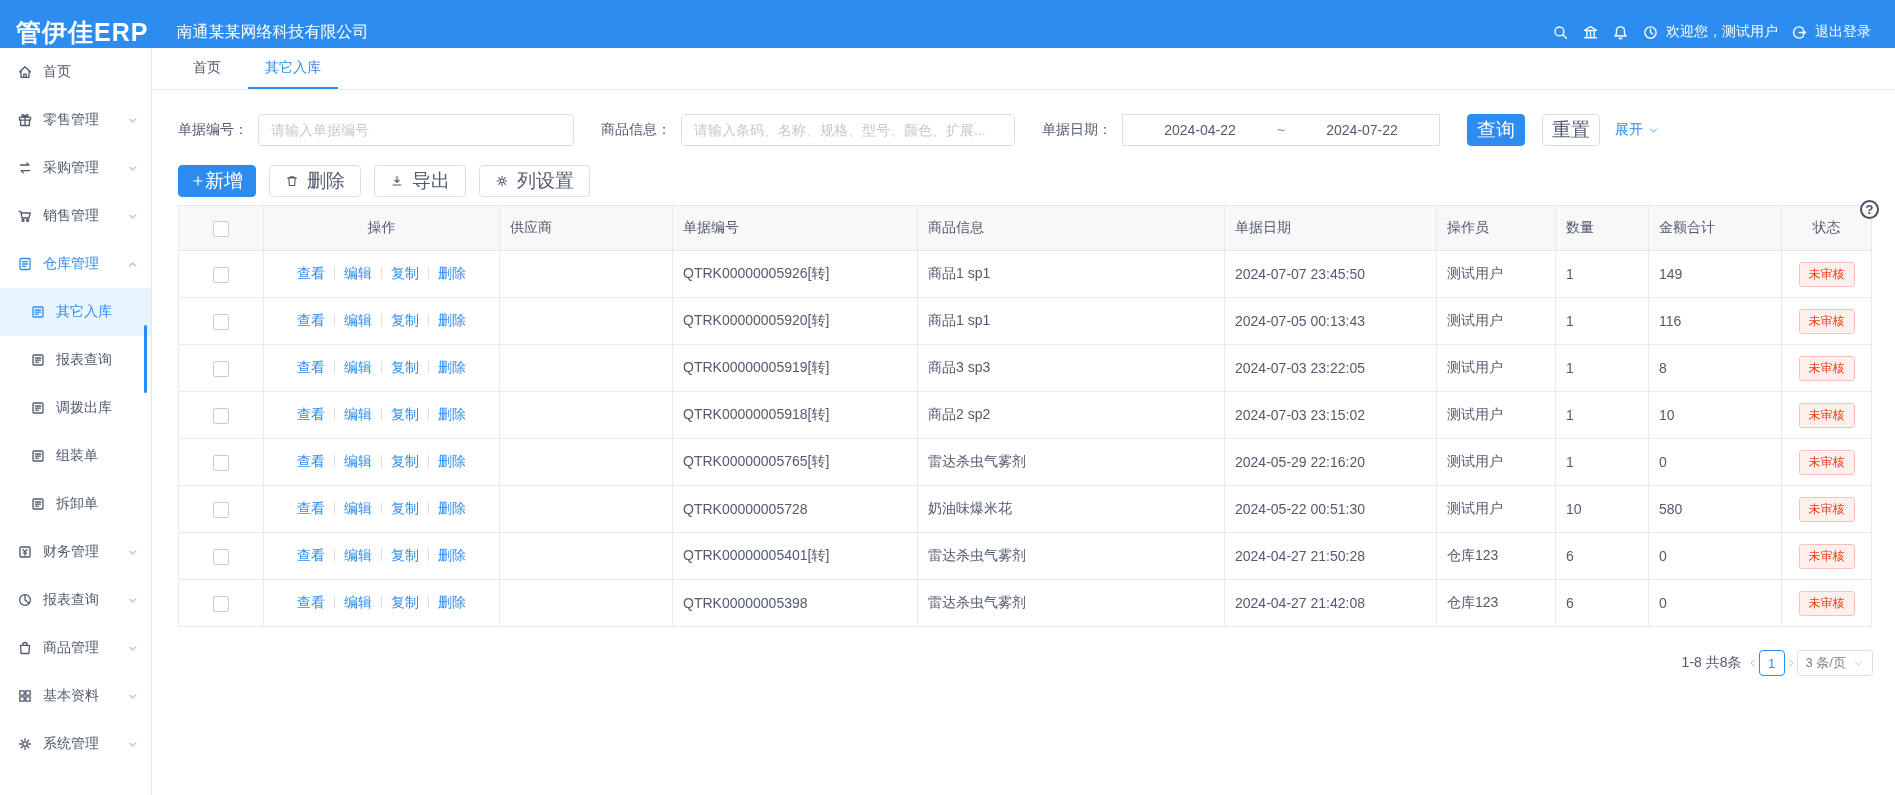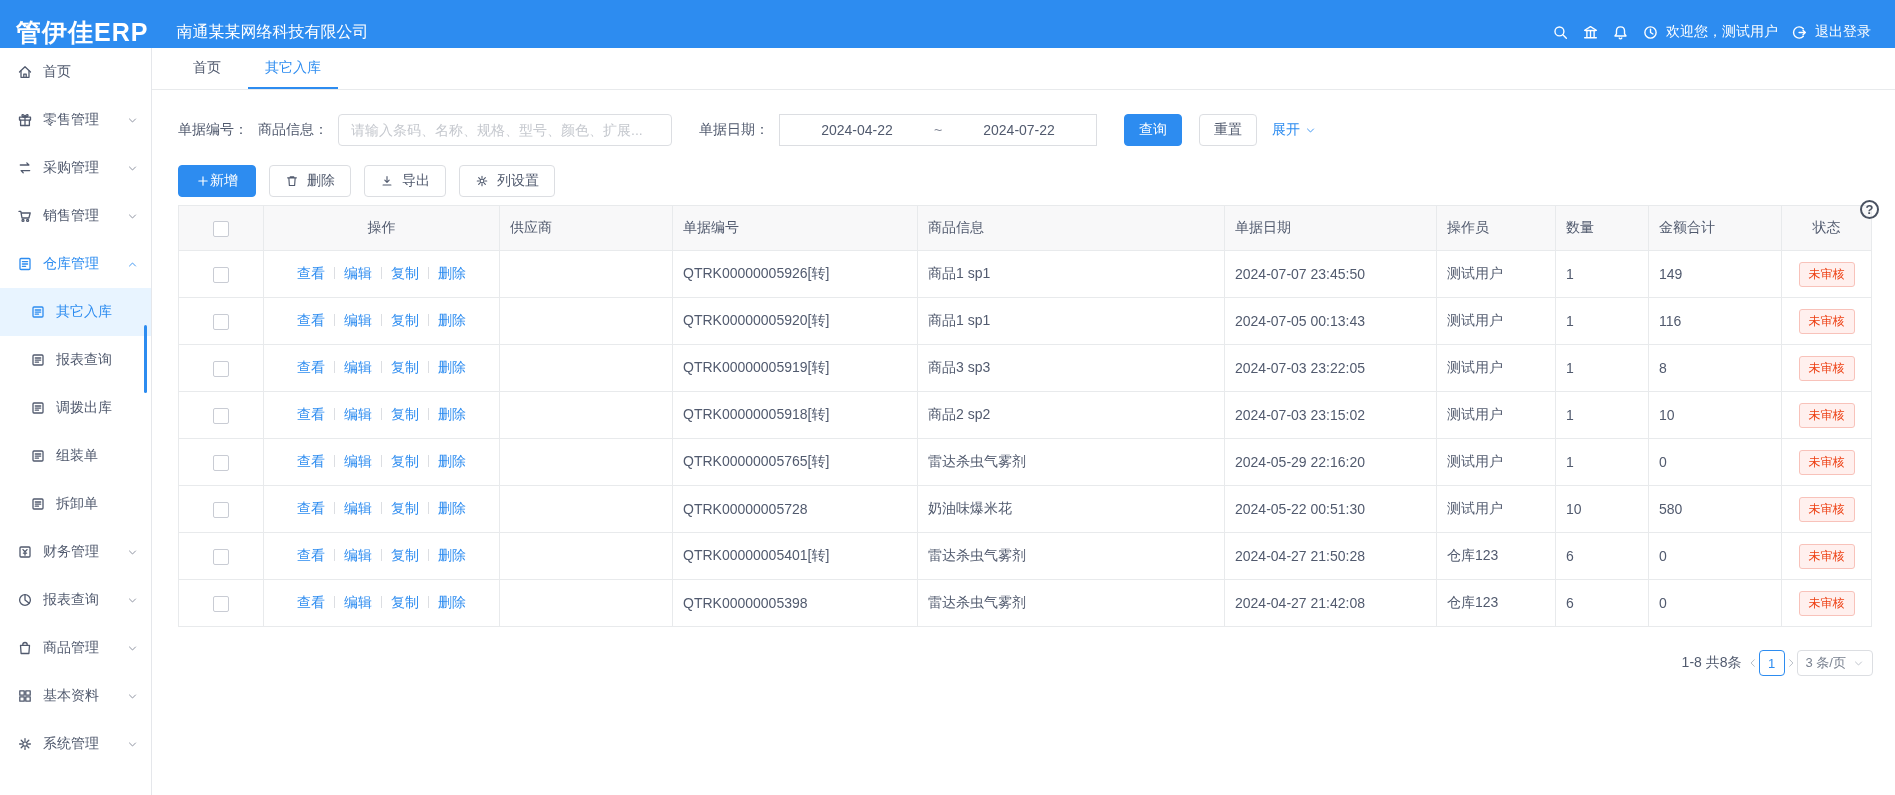--- a/index.html
+++ b/index.html
@@ -46,21 +46,21 @@
   input.f-input { height:32px; border:1px solid #dcdee2; border-radius:4px; padding:0 12px; font-size:14px;
                   font-family:inherit; color:#515a6e; outline:none; margin-right:27px; }
   input.f-input::placeholder { color:#c5c8ce; opacity:1; }
   .f-bill { width:316px; }
   .f-product { width:334px; }
   .f-date { width:318px; height:32px; border:1px solid #dcdee2; border-radius:0; display:flex; align-items:center;
             margin-right:27px; cursor:pointer; background:#fff; }
   .f-date .d { flex:1; text-align:center; color:#515a6e; }
   .f-date .sep { color:#808695; }
   .btn { height:32px; border-radius:4px; display:inline-flex; align-items:center; justify-content:center;
-         cursor:pointer; font-size:14px; font-family:inherit; }
+         cursor:pointer; font-size:19px; font-family:inherit; }
   .btn-primary { background:#2d8cf0; border:1px solid #2d8cf0; color:#fff; width:58px; }
   .btn-default { background:#fff; border:1px solid #dcdee2; color:#515a6e; width:58px; margin-left:17px; }
   .expand-link { color:#2d8cf0; display:flex; align-items:center; gap:5px; margin-left:15px; cursor:pointer; }
   .expand-link svg { width:11px; height:11px; }
 
   
   .toolbar { display:flex; align-items:center; gap:13px; margin:19px 0 0 26px; }
   .btn-add { width:78px; }
   .btn-tool { background:#fff; border:1px solid #dcdee2; color:#515a6e; padding:0 15px; gap:8px; }
   .toolbar .icon svg { width:14px; height:14px; }
@@ -340,20 +340,21 @@
 
   <main class="main">
 
     <div class="tabbar" id="tabbar">
         <div class="tab">首页</div>
         <div class="tab active">其它入库</div>
       </div>
 
     <div class="filters">
       <span class="f-label">单据编号：</span>
+      <input class="f-input f-bill" placeholder="请输入单据编号" style="">
       <span class="f-label">商品信息：</span>
       <input class="f-input f-product" placeholder="请输入条码、名称、规格、型号、颜色、扩展..." style="">
       <span class="f-label">单据日期：</span>
       <div class="f-date">
         <span class="d">2024-04-22</span>
         <span class="sep">~</span>
         <span class="d">2024-07-22</span>
       </div>
       <button class="btn btn-primary">查询</button>
       <button class="btn btn-default">重置</button>

